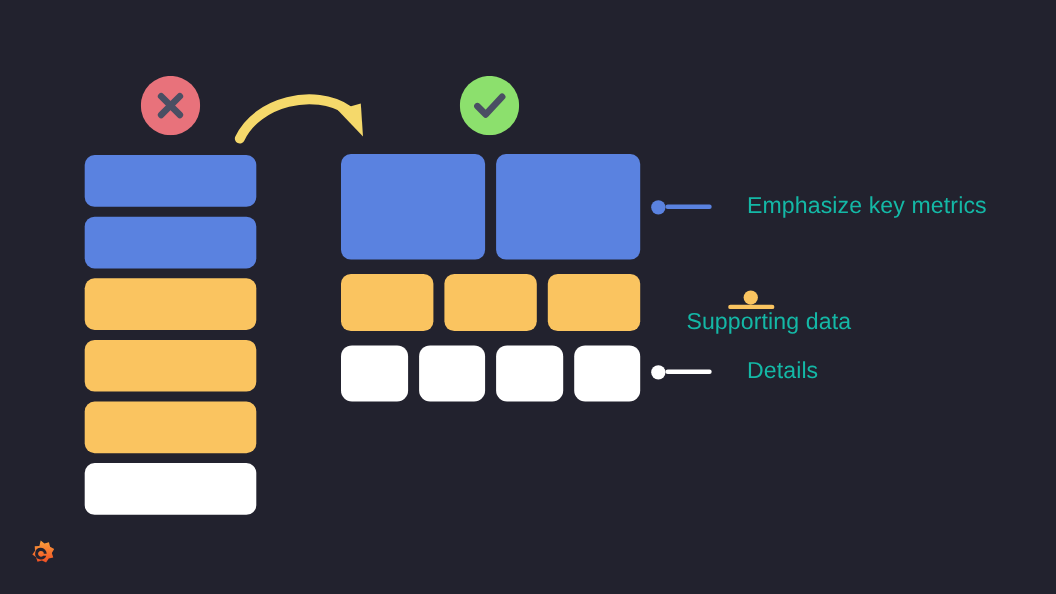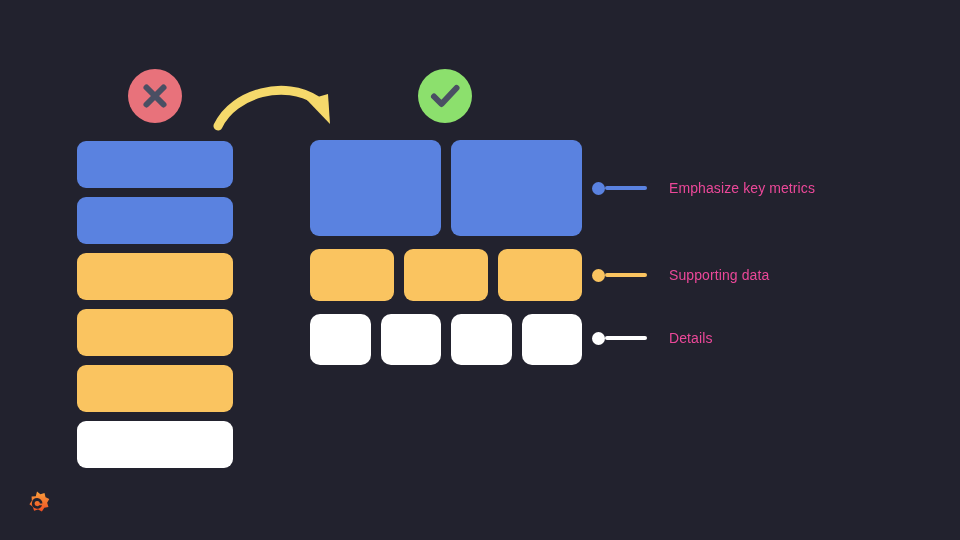--- a/index.html
+++ b/index.html
@@ -101,28 +101,28 @@
     border-radius: 50%;
     flex: 0 0 auto;
   }
   .legend-line {
     width: 42px;
     height: 4px;
     border-radius: 2px;
     flex: 0 0 auto;
   }
   .legend-label {
-    margin-left: 22px;
-    color: #ec4899;
-    font-size: 14px;
+    margin-left: 32px;
+    color: #14b8a6;
+    font-size: 21px;
     letter-spacing: 0.1px;
     white-space: nowrap;
   }
   #legend-primary   { top: 37px; }
-  #legend-secondary { top: 124px; }
+  #legend-secondary { top: 124px; flex-direction: column; }
   #legend-tertiary  { top: 187px; text-align: center; }
 
   
   #brand-logo {
     position: absolute;
     left: 22px;
     top: 490px;
     width: 30px;
     height: 30px;
   }

